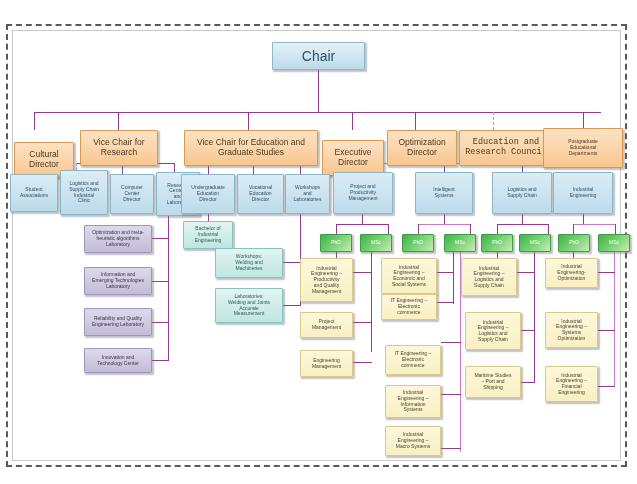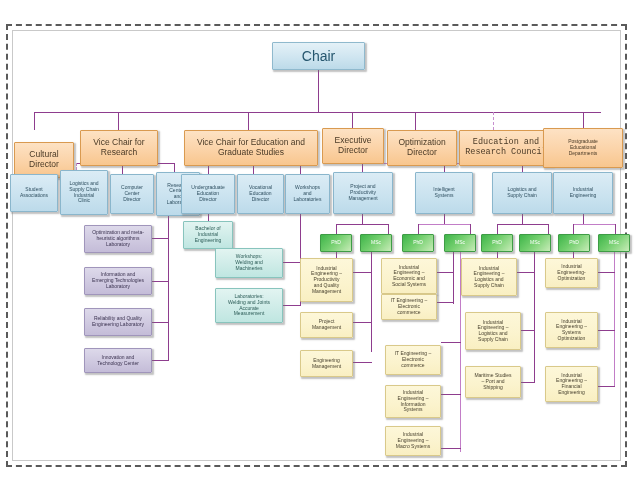--- a/index.html
+++ b/index.html
@@ -206,21 +206,21 @@
   <div class="lnk h" style="left:598px;top:386px;width:17px;"></div>
 
   <div class="node t-chair" style="left:272px;top:42px;width:93px;height:28px;">Chair</div>
 
   <div class="node t-orange" style="left:14px;top:130px;width:60px;height:36px;margin-top:12px;">Cultural
 Director</div>
   <div class="node t-orange" style="left:184px;top:130px;width:134px;height:36px;">Vice Chair for Education and
 Graduate Studies</div>
   <div class="node t-orange" style="left:80px;top:130px;width:78px;height:36px;">Vice Chair for
 Research</div>
-  <div class="node t-orange" style="left:322px;top:128px;width:62px;height:36px;">Executive
+  <div class="node t-orange" style="left:322px;top:140px;width:62px;height:36px;">Executive
 Director</div>
   <div class="node t-orange" style="left:387px;top:130px;width:70px;height:36px;">Optimization
 Director</div>
   <div class="node t-orange" style="left:459px;top:130px;width:94px;height:36px;font-family:Liberation Mono, monospace;">Education and
 Research Council</div>
   <div class="node t-orange" style="left:543px;top:128px;width:80px;height:40px;font-size:5px;">Postgraduate
 Educational
 Departments</div>
 
   <div class="node t-blue" style="left:10px;top:174px;width:48px;height:38px;">Student

